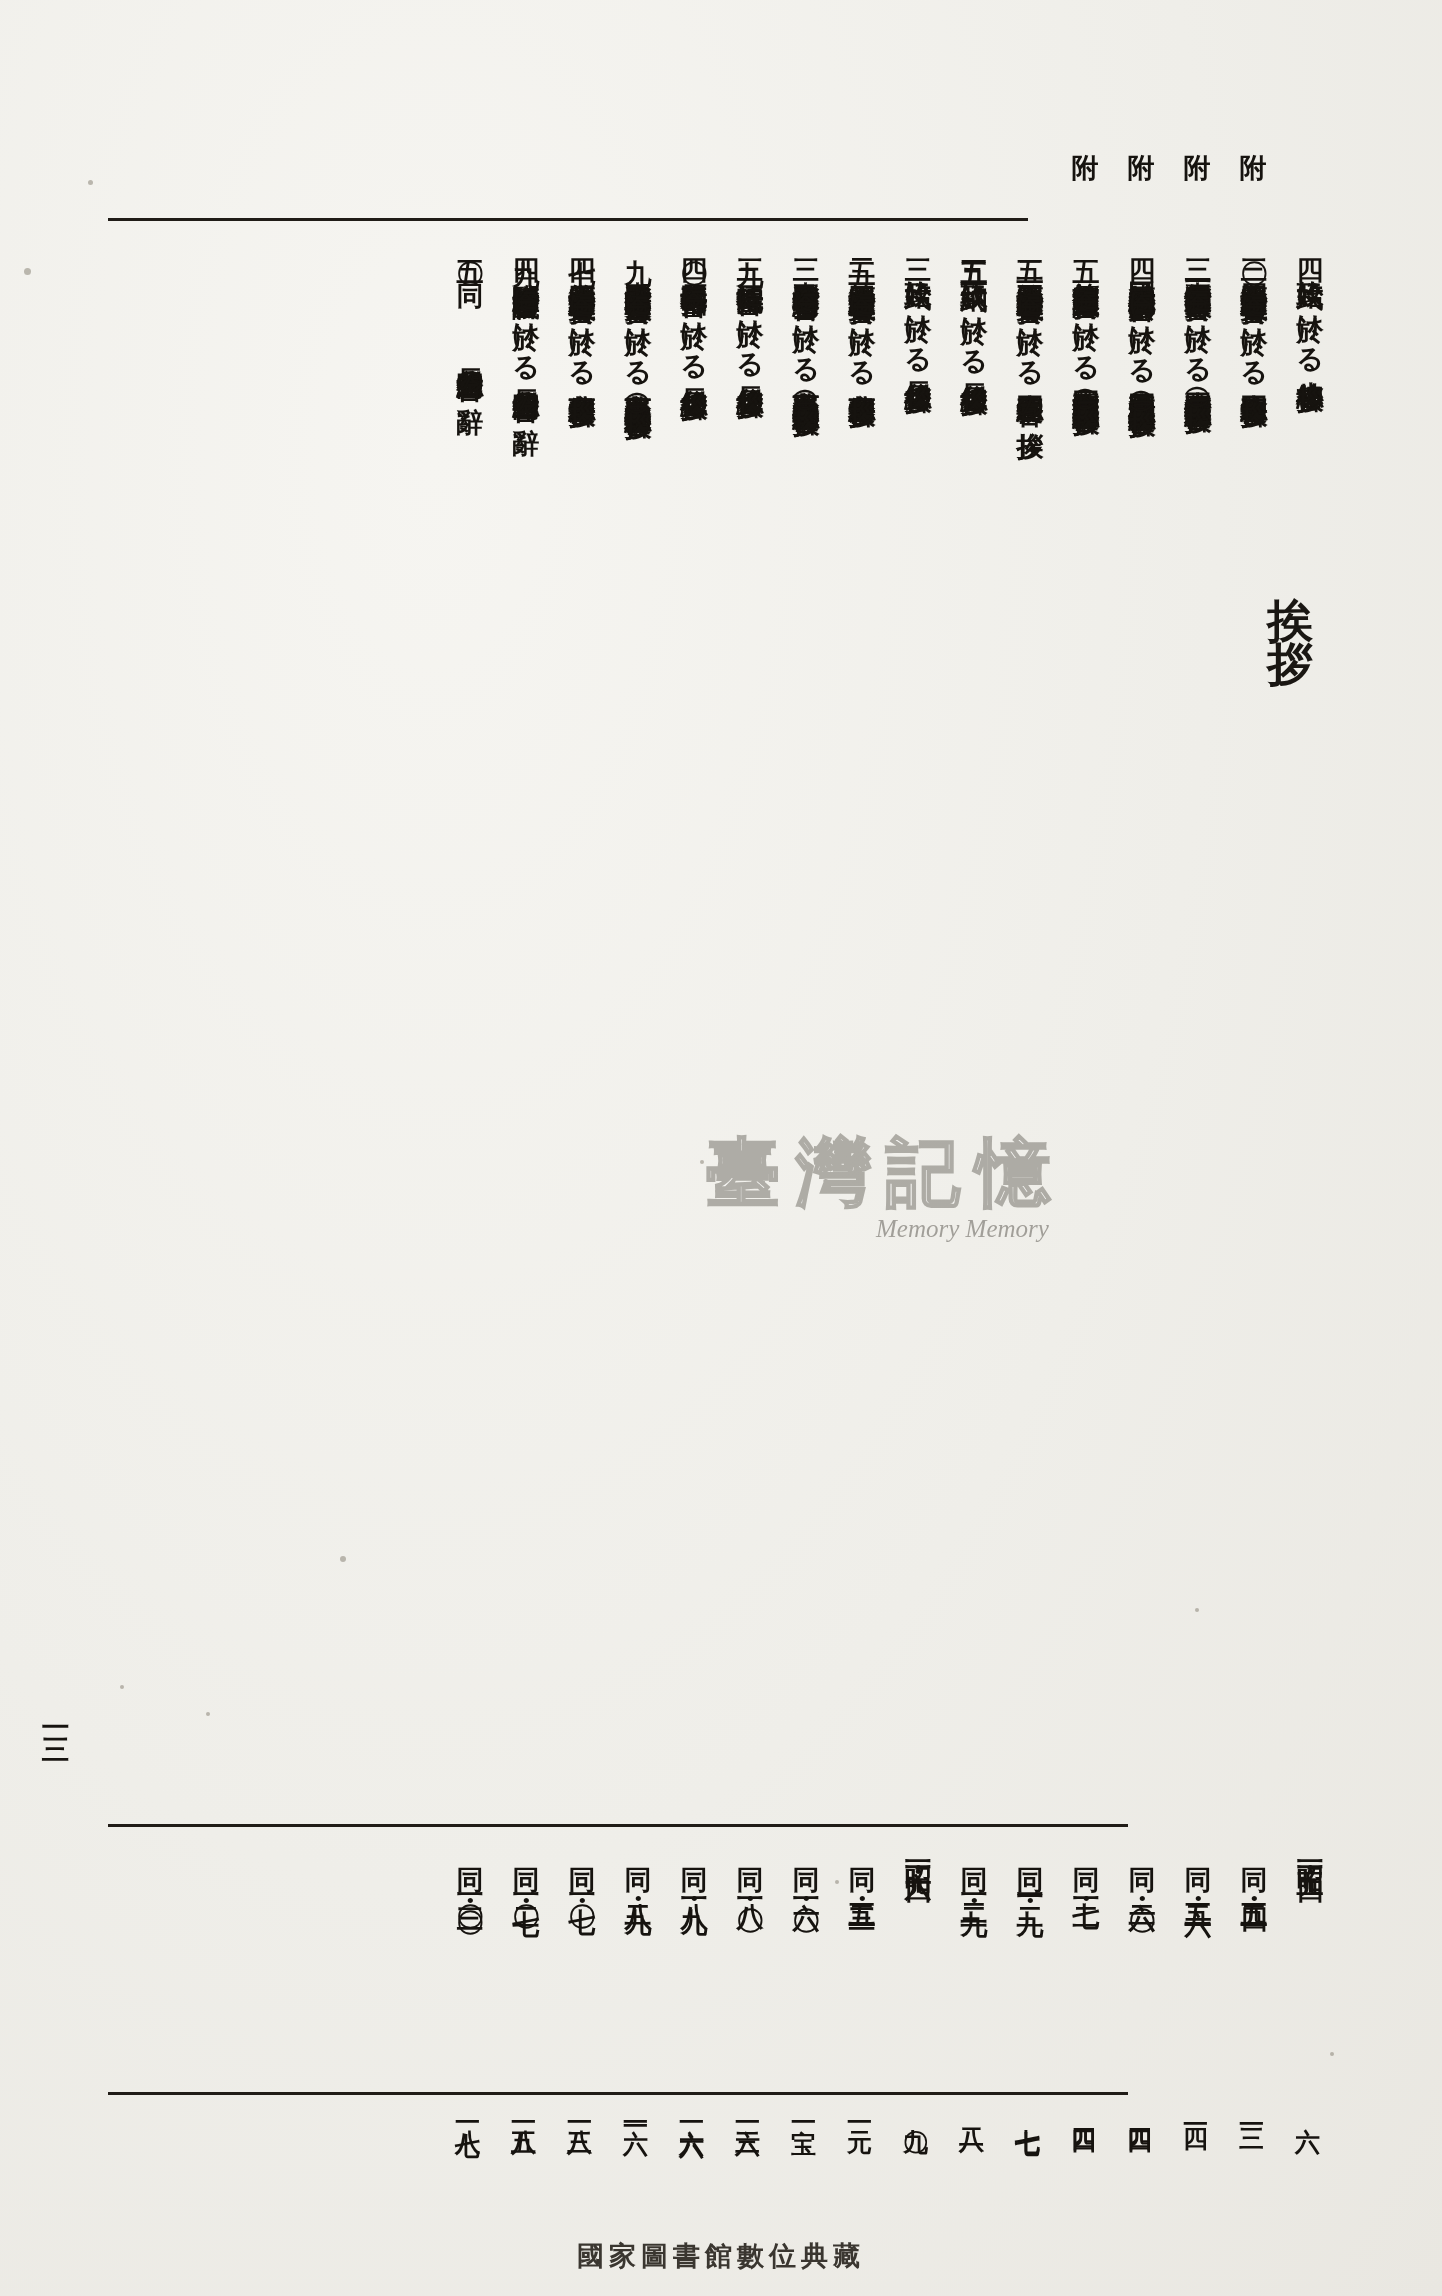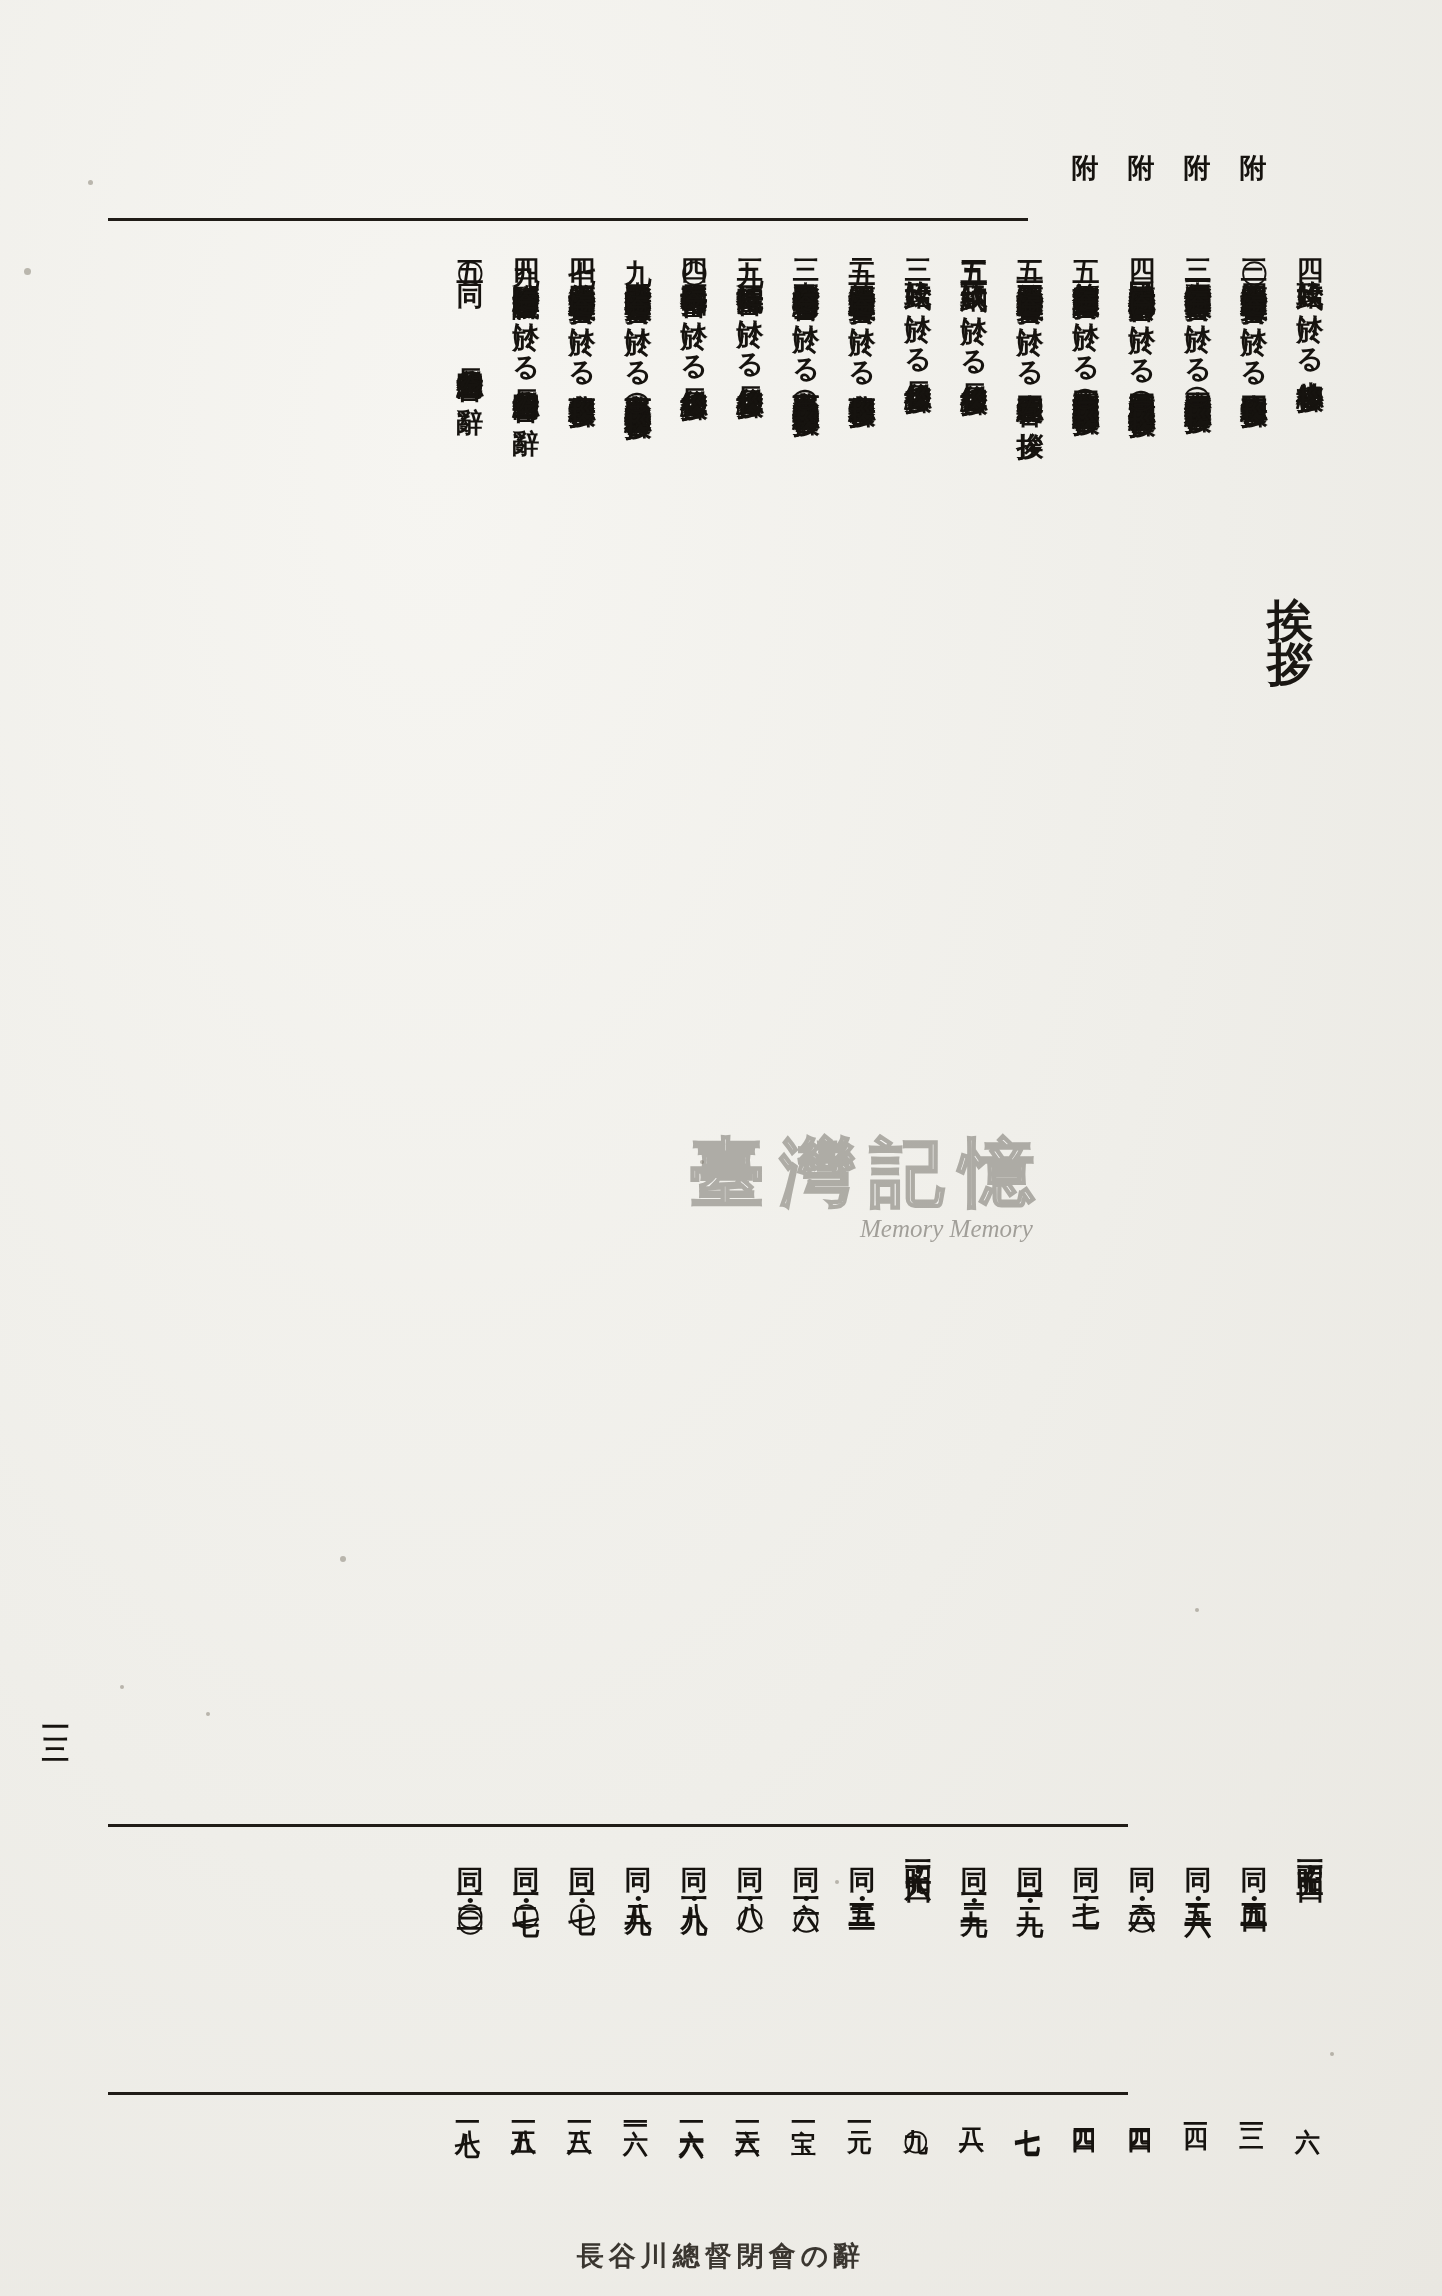--- a/index.html
+++ b/index.html
@@ -141,21 +141,21 @@
     writing-mode: vertical-rl;
     text-orientation: upright;
     font-size: 28px;
     letter-spacing: 4px;
     font-weight: 600;
   }
 
   
   .watermark {
     position: absolute;
-    left: 690px;
+    left: 706px;
     top: 1135px;
     width: 500px;
     height: 140px;
     pointer-events: none;
     opacity: .5;
   }
   .wm-cn {
     font-size: 74px;
     letter-spacing: 16px;
     color: #ffffff;
@@ -307,13 +307,13 @@
   <div class="pg-row" style="right:958px;">一八七</div>
 
   <div class="folio">一三</div>
 </div>
 
 <div class="watermark">
   <div class="wm-cn">臺灣記憶</div>
   <div class="wm-en">Memory Memory</div>
 </div>
 
-<div class="footer-stamp">長谷川總督閉會の辭</div>
+<div class="footer-stamp">國家圖書館數位典藏</div>
 
 </body></html>

